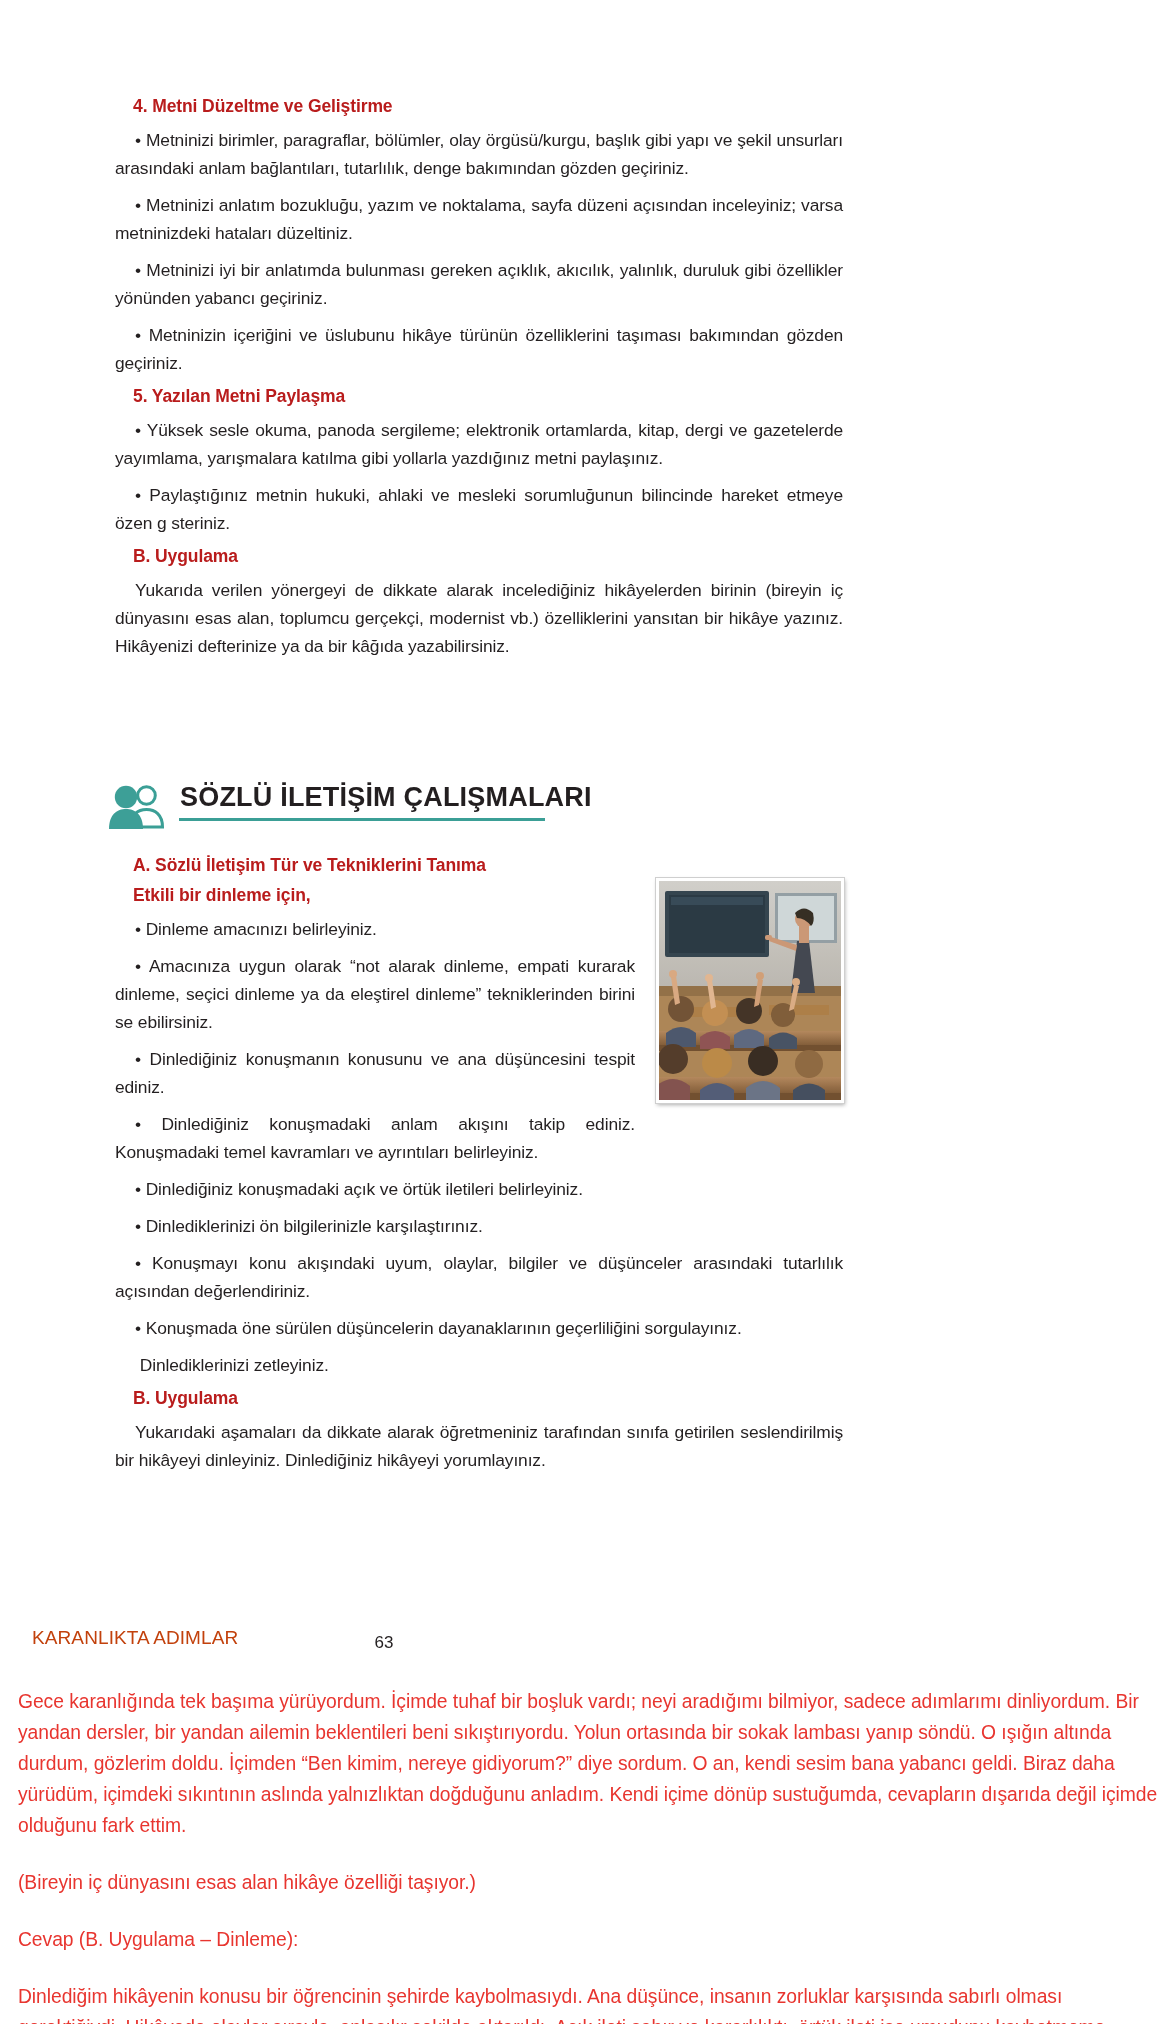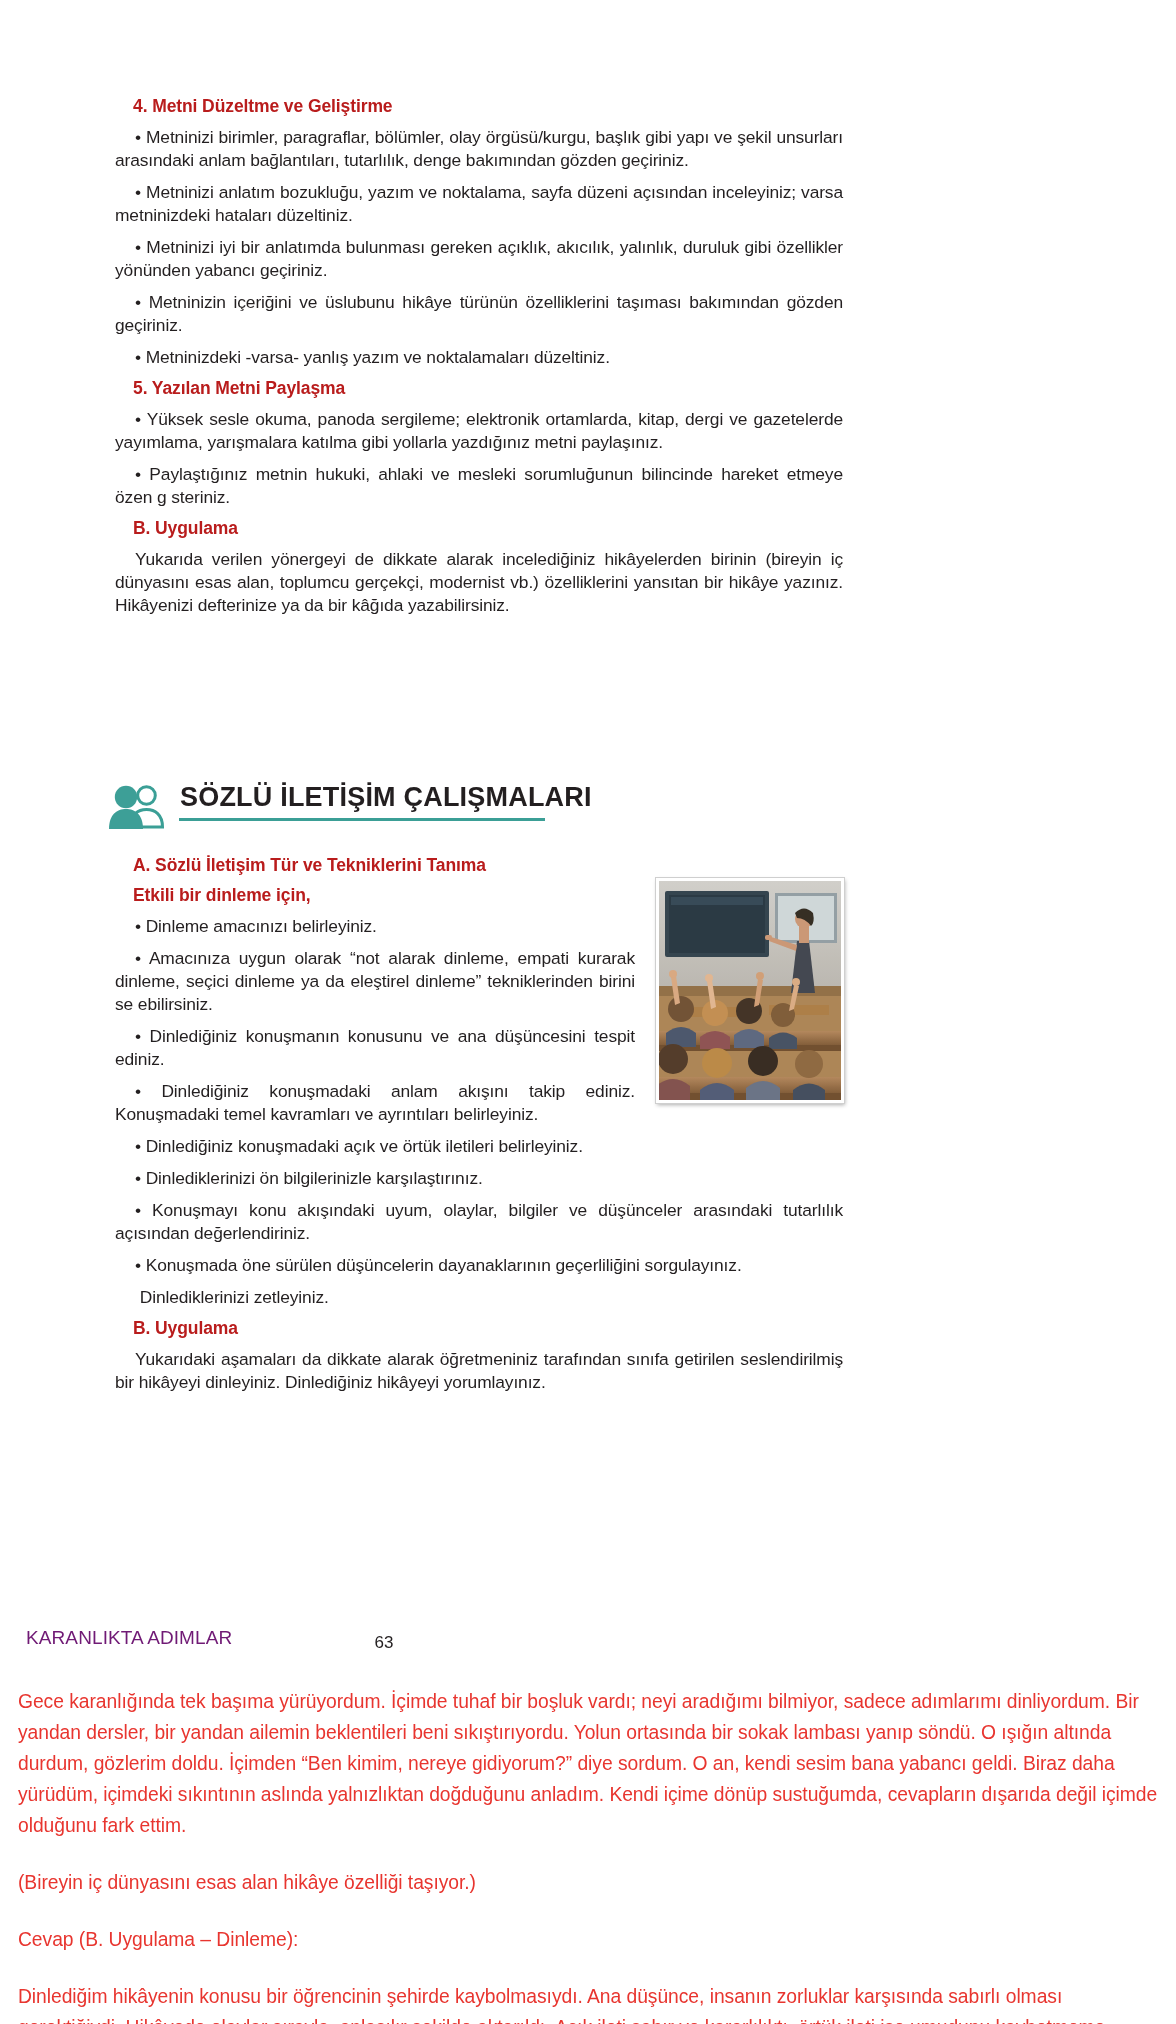--- a/index.html
+++ b/index.html
@@ -32,21 +32,21 @@
     font-size: 17.5px;
     font-weight: bold;
     margin: 0 0 9px 0;
     padding-left: 18px;
     letter-spacing: -0.1px;
     color: #b91c1c;
   }
 
   p.para {
     font-size: 17.4px;
-    line-height: 23px;
+    line-height: 28px;
     margin: 0 0 9px 0;
     text-align: justify;
     letter-spacing: -0.12px;
     color: #231f20;
     -webkit-hyphens: none;
     hyphens: none;
   }
   p.para.bullet { }
   p.para .ind { display: inline-block; width: 20px; }
 
@@ -111,24 +111,24 @@
   
   .footer-row {
     position: absolute;
     left: 0;
     top: 1627px;
     width: 1176px;
     height: 40px;
   }
   .story-title {
     position: absolute;
-    left: 26px;
+    left: 32px;
     top: 0px;
     font-size: 19px;
-    color: #701a75;
+    color: #c2410c;
     letter-spacing: 0.1px;
     font-family: "Liberation Sans", sans-serif;
   }
   .page-num {
     position: absolute;
     left: 0;
     top: 6px;
     width: 1028px;
     text-align: center;
     font-size: 17px;
@@ -155,21 +155,20 @@
 <div class="page">
 
   <div class="content">
 
     <h3 class="sub">4. Metni Düzeltme ve Geliştirme</h3>
 
     <p class="para bullet"><span class="ind"></span><span>• Metninizi birimler, paragraflar, bölümler, olay örgüsü/kurgu, başlık gibi yapı ve şekil unsurları arasındaki anlam bağlantıları, tutarlılık, denge bakımından gözden geçiriniz.</span></p>
     <p class="para bullet"><span class="ind"></span><span>• Metninizi anlatım bozukluğu, yazım ve noktalama, sayfa düzeni açısından inceleyiniz; varsa metninizdeki hataları düzeltiniz.</span></p>
     <p class="para bullet"><span class="ind"></span><span>• Metninizi iyi bir anlatımda bulunması gereken açıklık, akıcılık, yalınlık, duruluk gibi özellikler yönünden yabancı geçiriniz.</span></p>
     <p class="para bullet"><span class="ind"></span><span>• Metninizin içeriğini ve üslubunu hikâye türünün özelliklerini taşıması bakımından gözden geçiriniz.</span></p>
-    <p class="para bullet"><span class="ind"></span><span>• Metninizdeki -varsa- yanlış yazım ve noktalamaları düzeltiniz.</span></p>
 
     <h3 class="sub">5. Yazılan Metni Paylaşma</h3>
 
     <p class="para bullet"><span class="ind"></span><span>• Yüksek sesle okuma, panoda sergileme; elektronik ortamlarda, kitap, dergi ve gazetelerde yayımlama, yarışmalara katılma gibi yollarla yazdığınız metni paylaşınız.</span></p>
     <p class="para bullet"><span class="ind"></span><span>• Paylaştığınız metnin hukuki, ahlaki ve mesleki sorumluğunun bilincinde hareket etmeye özen g steriniz.</span></p>
 
     <h3 class="sub">B. Uygulama</h3>
 
     <p class="para"><span class="ind"></span><span>Yukarıda verilen yönergeyi de dikkate alarak incelediğiniz hikâyelerden birinin (bireyin iç dünyasını esas alan, toplumcu gerçekçi, modernist vb.) özelliklerini yansıtan bir hikâye yazınız. Hikâyenizi defterinize ya da bir kâğıda yazabilirsiniz.</span></p>
   </div>

